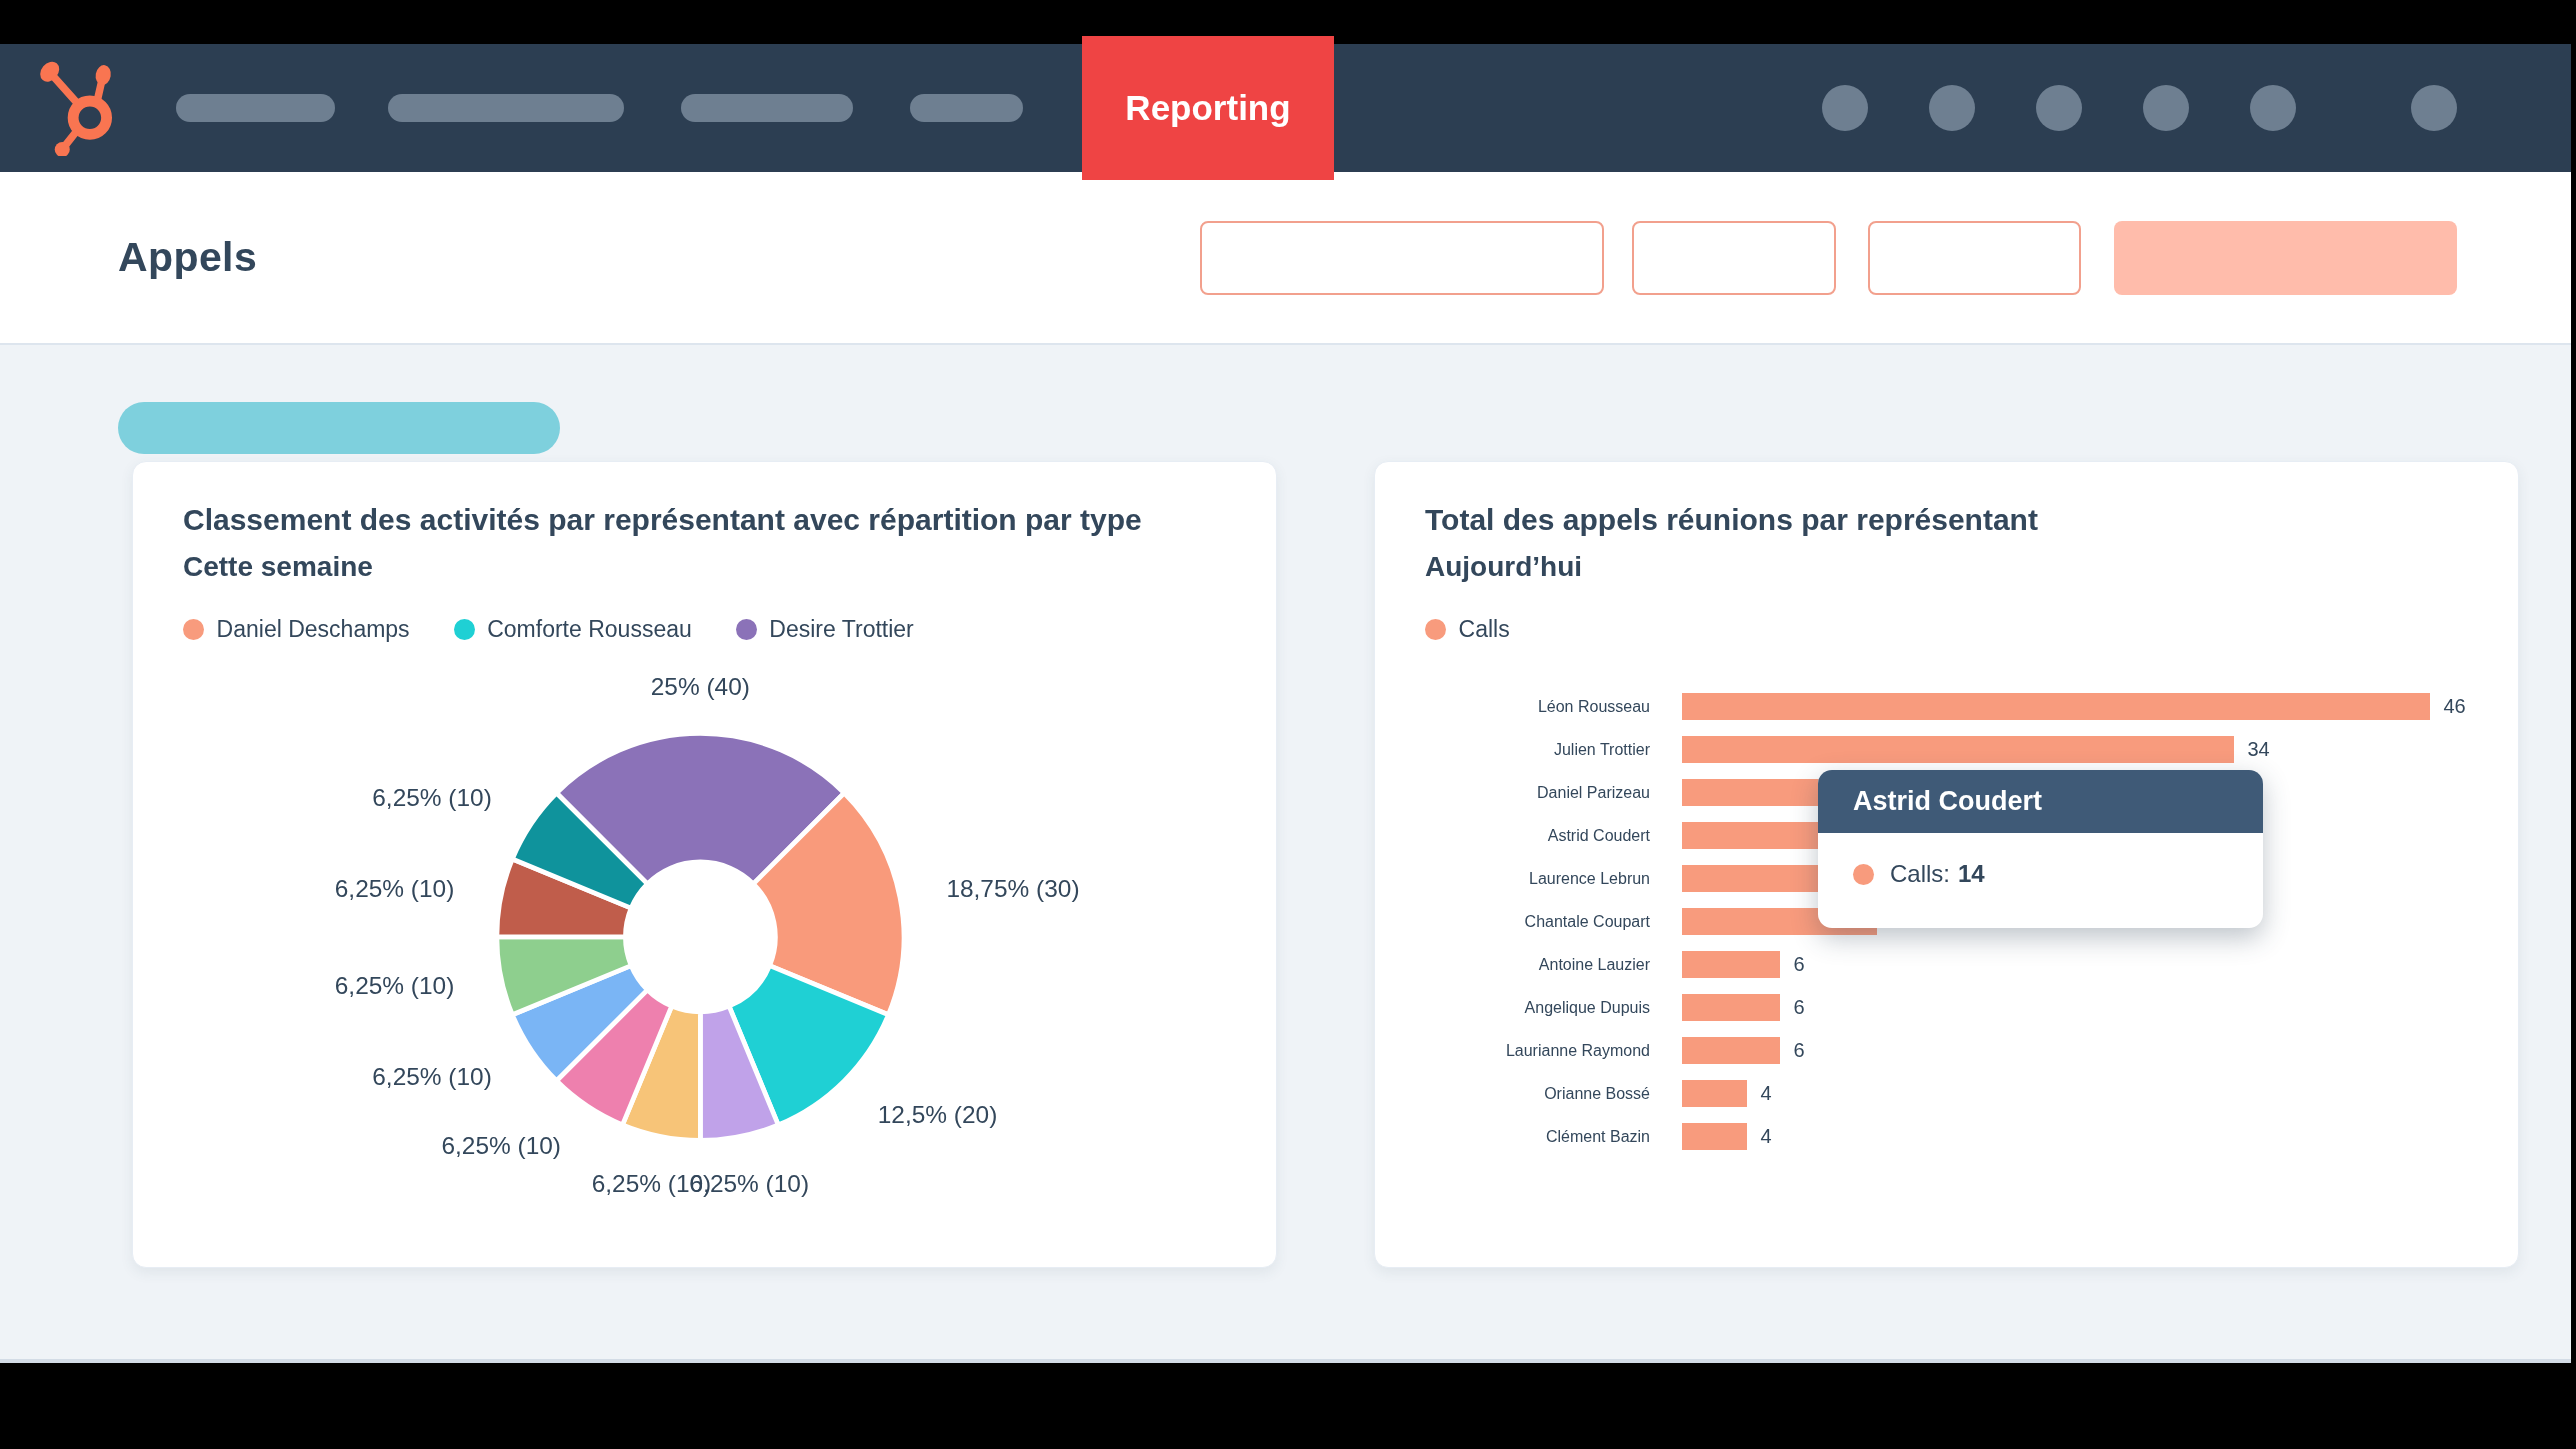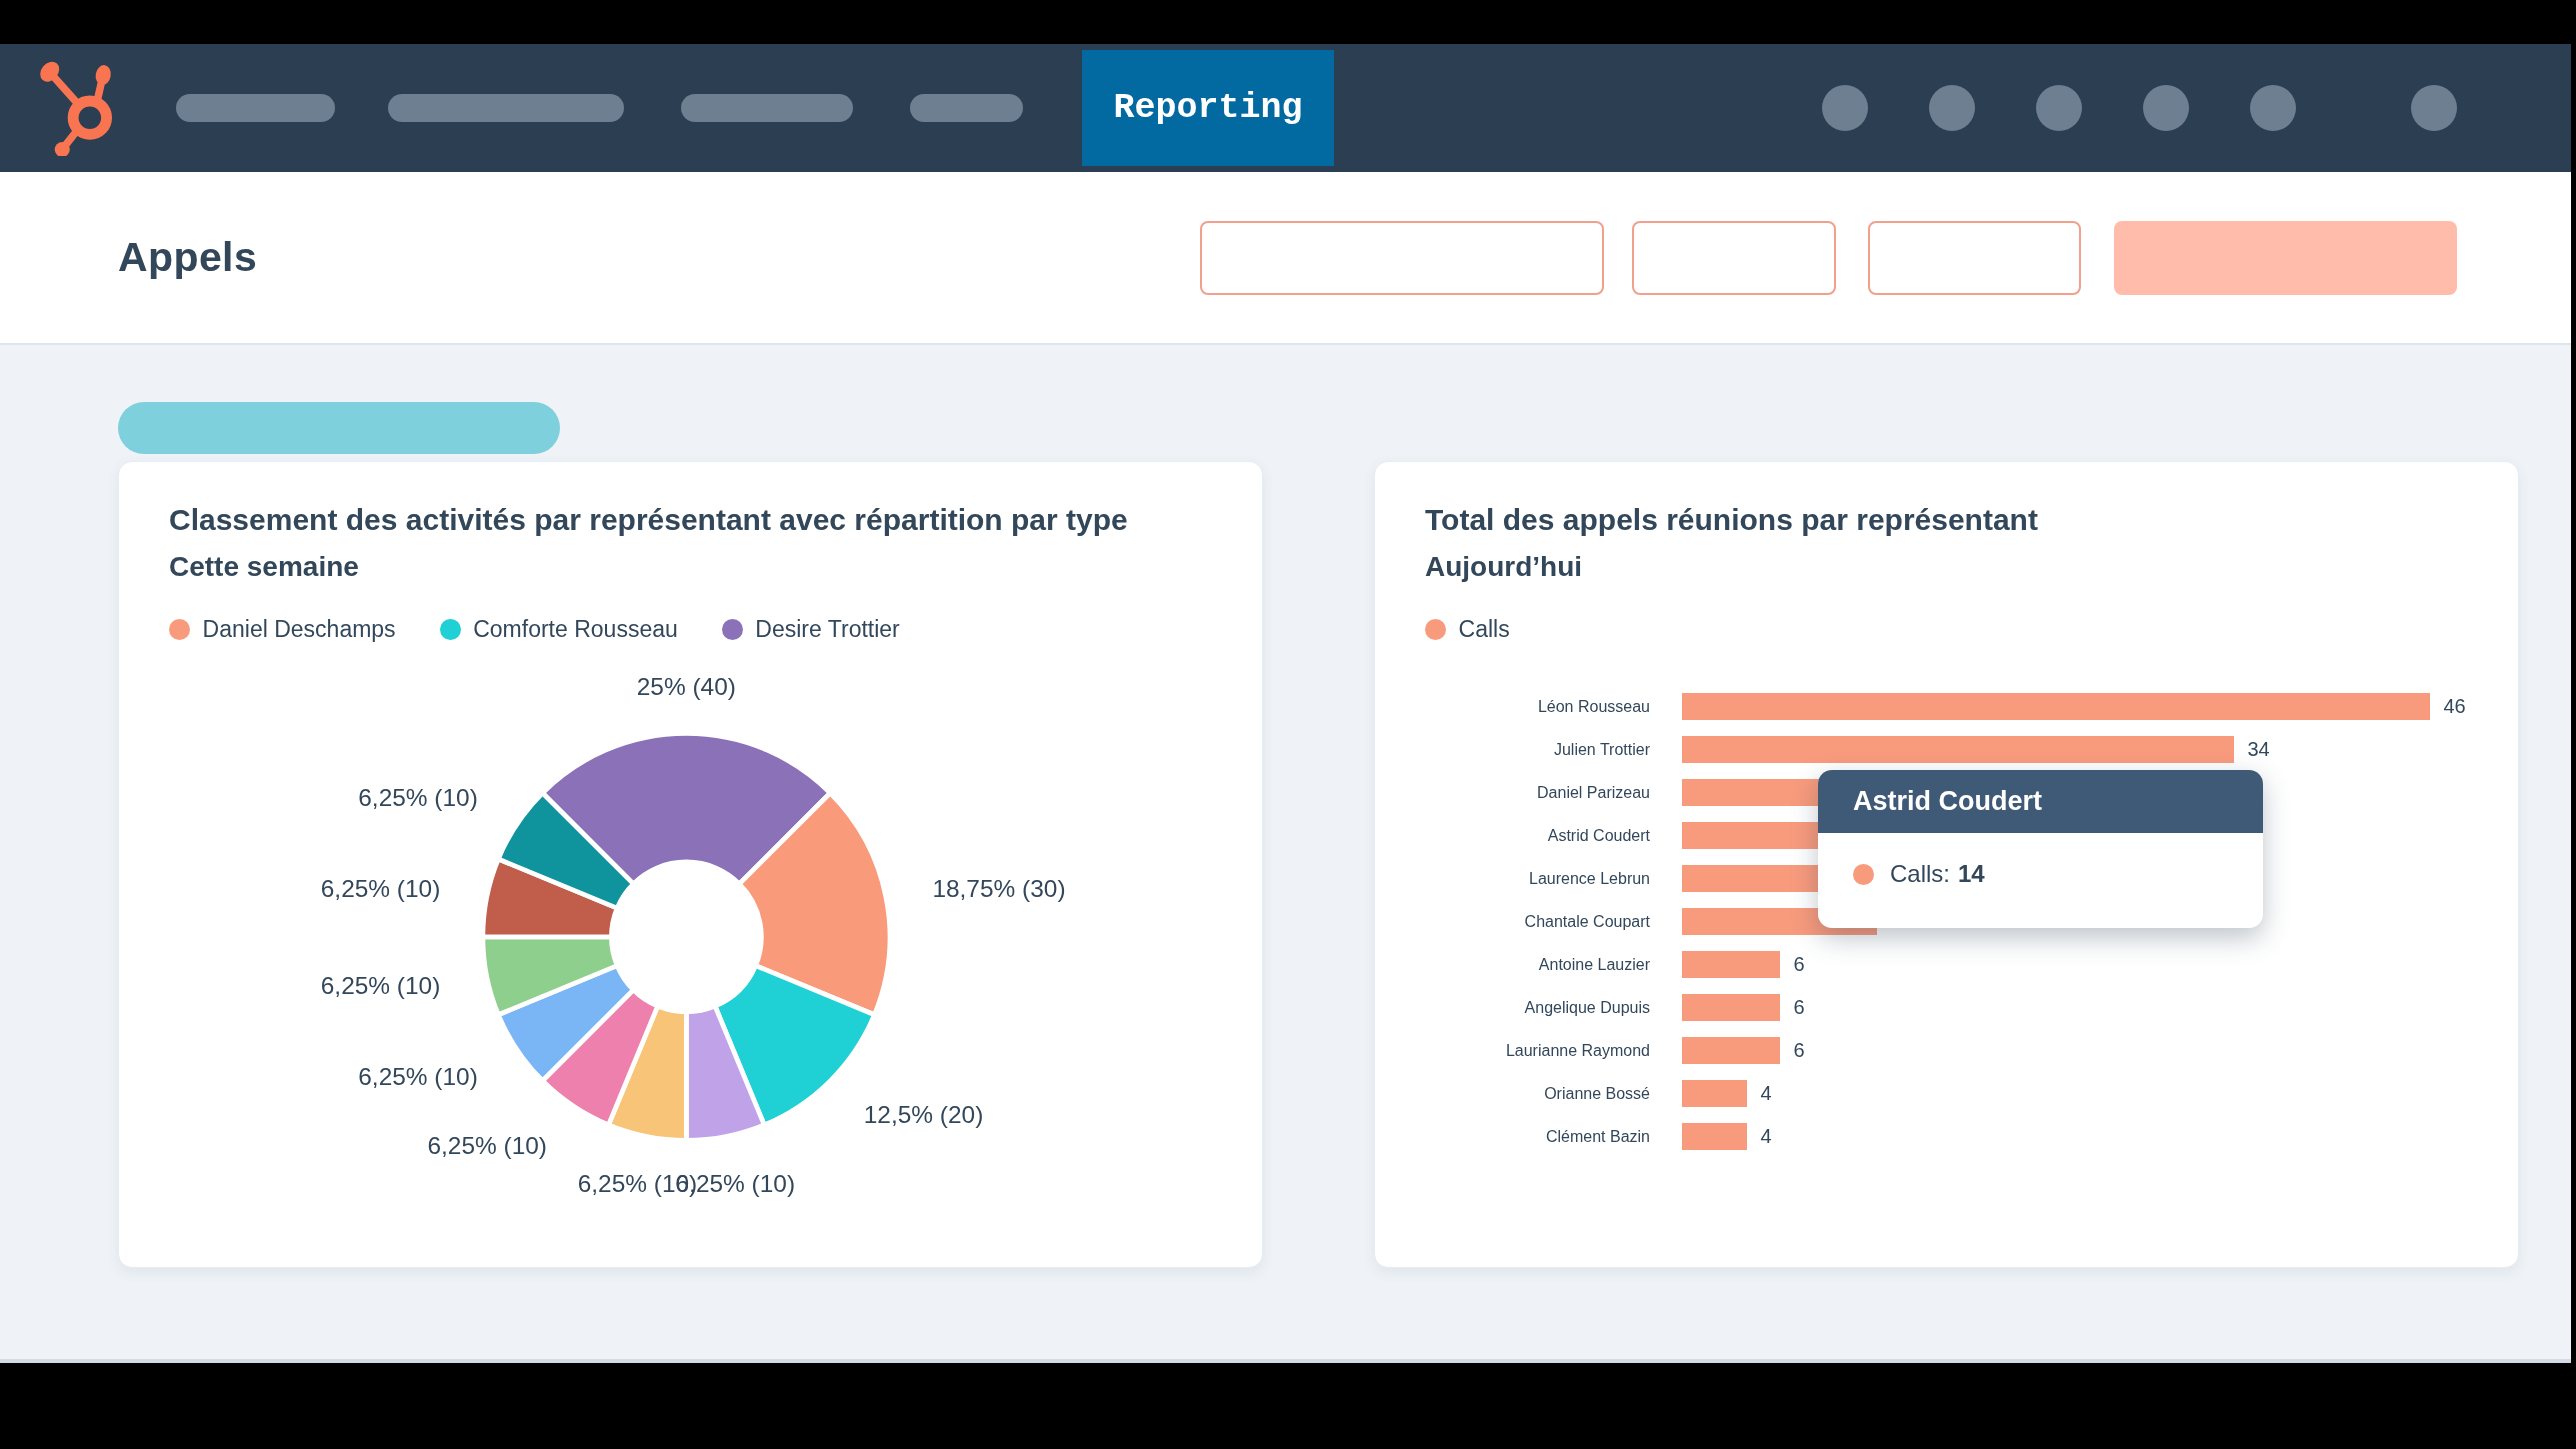--- a/index.html
+++ b/index.html
@@ -12,23 +12,23 @@
     background:#eff3f7; border-bottom:4.7px solid #d3dce6; }
 
   
   .nav { height:128px; background:#2c3e52; display:flex; align-items:center; }
   .logo-svg { width:92px; height:95px; margin-left:38px; flex:none; }
   .nav-pill { height:28px; border-radius:14px; background:#6e7f91; flex:none; }
   .nav-pill.p1 { width:159px; margin-left:46px; }
   .nav-pill.p2 { width:236px; margin-left:53px; }
   .nav-pill.p3 { width:172px; margin-left:57px; }
   .nav-pill.p4 { width:113px; margin-left:57px; }
-  .nav-tab { width:252px; height:116px; margin-left:59px; background:#0369a1;
+  .nav-tab { width:252px; height:144px; margin-left:59px; background:#ef4444;
     color:#fff; font-size:35px; font-weight:700; display:flex; align-items:center;
-    justify-content:center; flex:none; cursor:pointer;font-family:Liberation Mono, monospace; }
+    justify-content:center; flex:none; cursor:pointer; }
   .avatars { margin-left:auto; margin-right:114px; display:flex; align-items:center; }
   .avatar { width:46px; height:46px; border-radius:50%; background:#6e7f91; flex:none; margin-left:61px; }
   .avatar:first-child { margin-left:0; }
   .avatar.last { margin-left:115px; }
 
   
   .page-header { height:173px; background:#fff; border-bottom:2.4px solid #dde5ee;
     display:flex; align-items:center;gap:39px; }
   .page-title { margin-left:118px; font-size:41px; font-weight:700; letter-spacing:0.4px; }
   .header-actions { margin-left:auto; margin-right:114px; display:flex; align-items:center; }
@@ -37,21 +37,21 @@
   .btn.b2 { width:204px; margin-left:28px; }
   .btn.b3 { width:213px; margin-left:32px; }
   .btn.solid { width:343px; margin-left:33px; background:#ffbcab; border:none; }
 
   
   .dash-label-pill { position:absolute; left:118px; top:358px; width:442px; height:52px;
     border-radius:26px; background:#7ed0dd; }
   .card { position:absolute; top:417px; width:1145px; height:807px; background:#fff;
     border:1.6px solid #e7edf4; border-radius:14px;
     box-shadow:0 4.7px 12.6px rgba(51,71,91,0.08); }
-  .card.left { left:118px; }
+  .card.left { left:132px; }
   .card.right { left:1374px; }
   .card-title { margin:41px 50px 0 50px; font-size:30px; font-weight:700; white-space:nowrap; }
   .card-sub { margin:14px 50px 0 50px; font-size:28px; font-weight:700; }
   .legend { margin:33px 50px 0 50px; display:flex; align-items:center; gap:44px;
     font-size:23px; }
   .legend-item { display:flex; align-items:center; }
   .legend-dot { width:21px; height:21px; border-radius:50%; margin-right:12.6px; flex:none; }
 
   
   .donut-svg { position:absolute; left:0; top:0; width:1145px; height:807px; }

